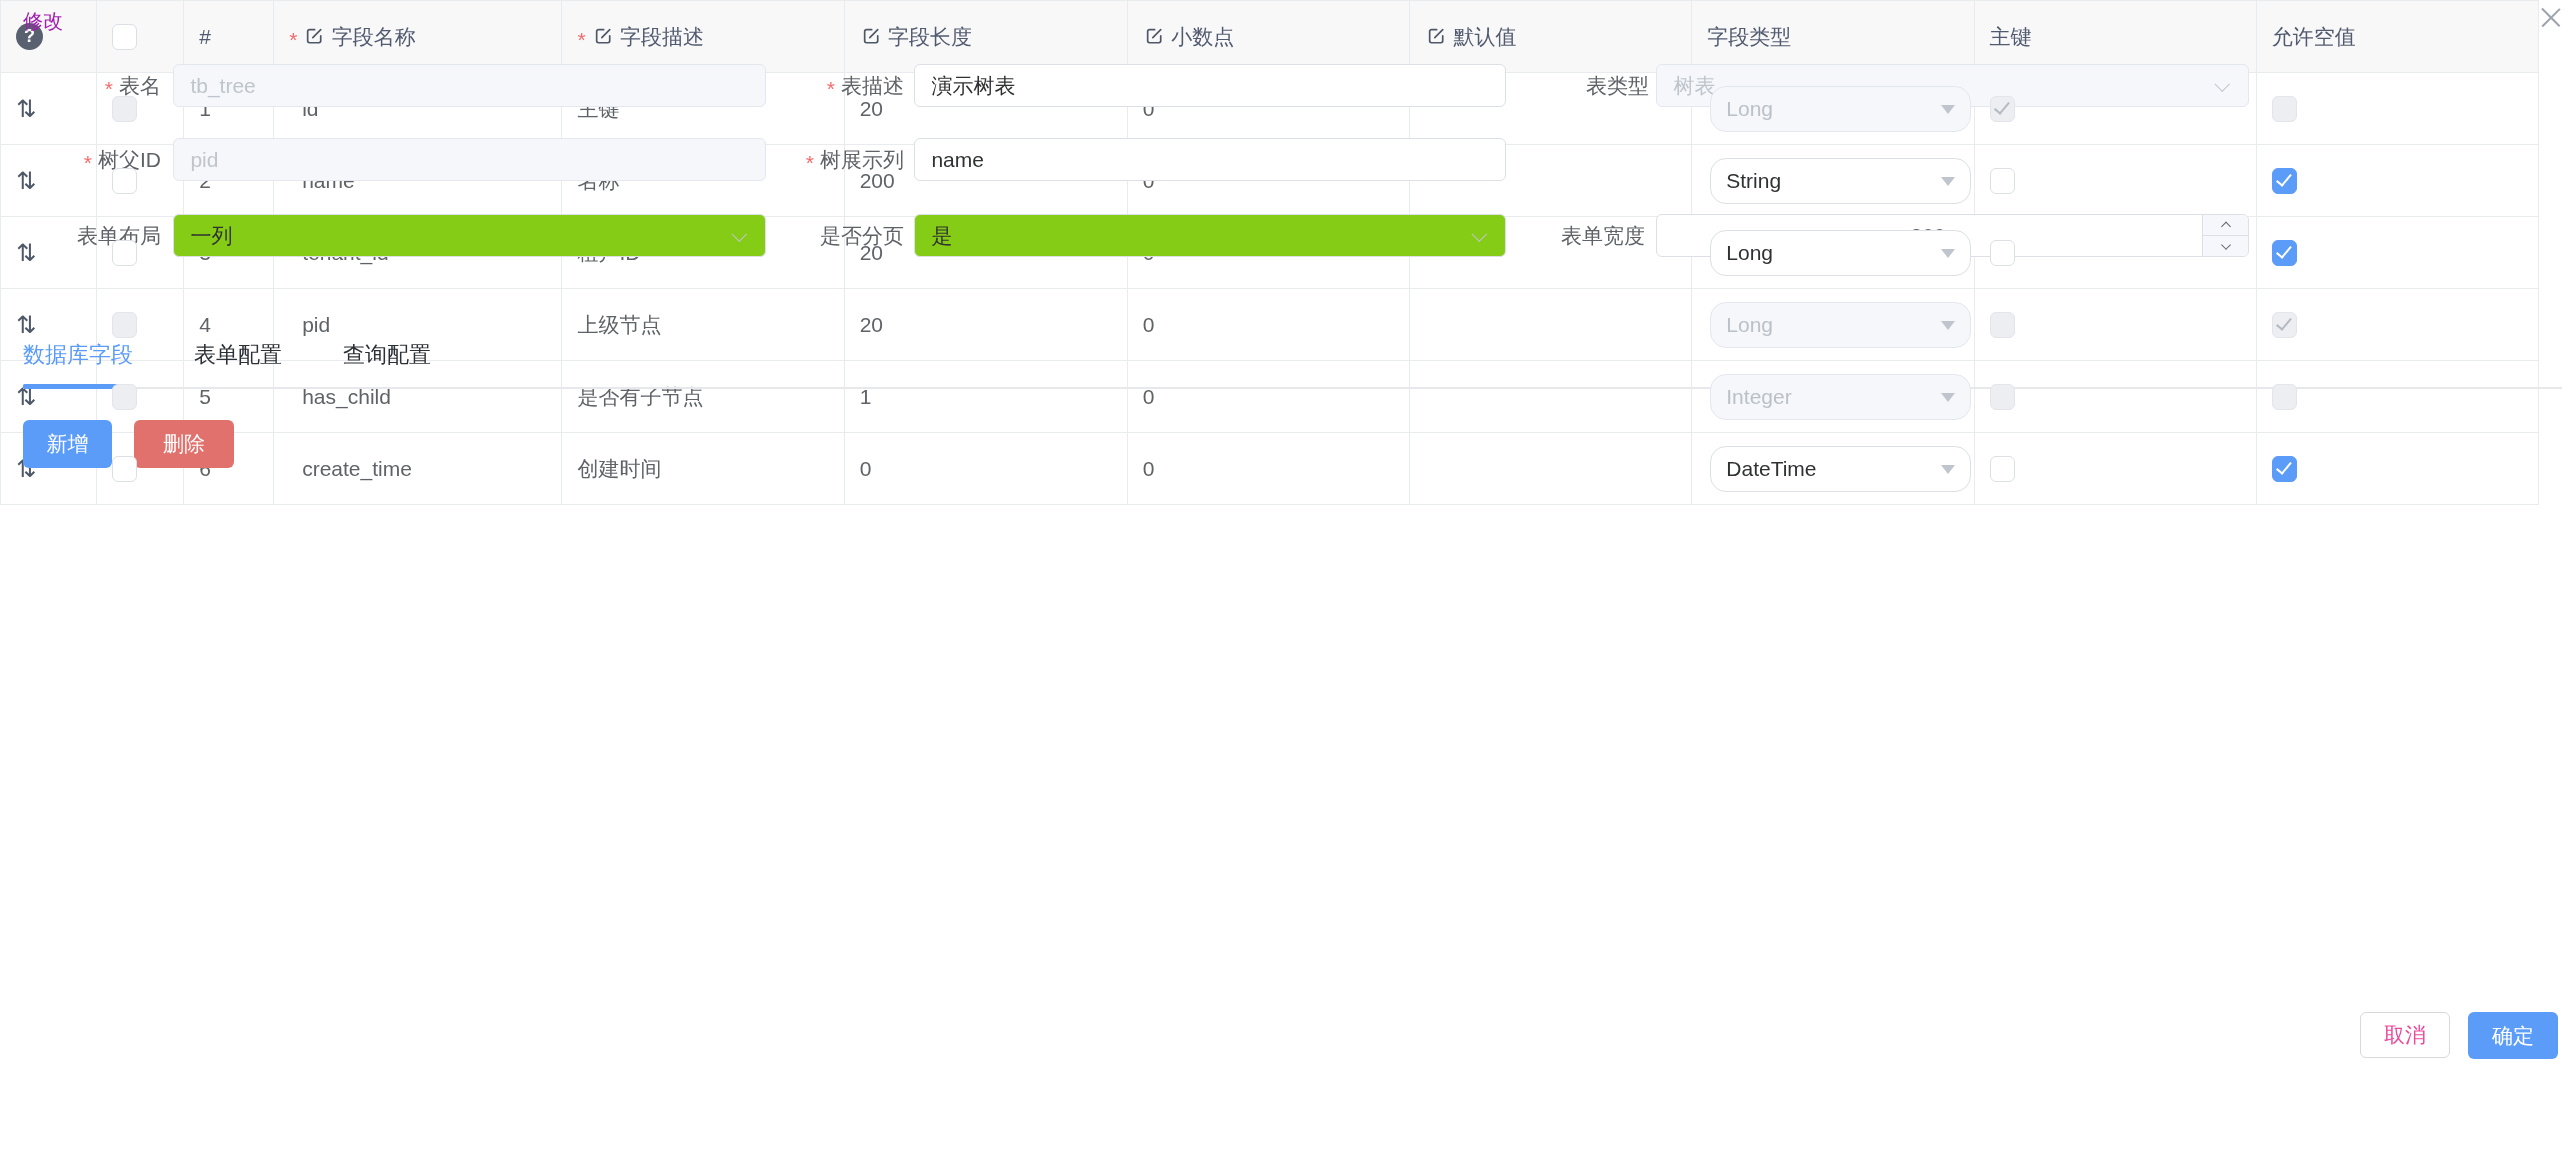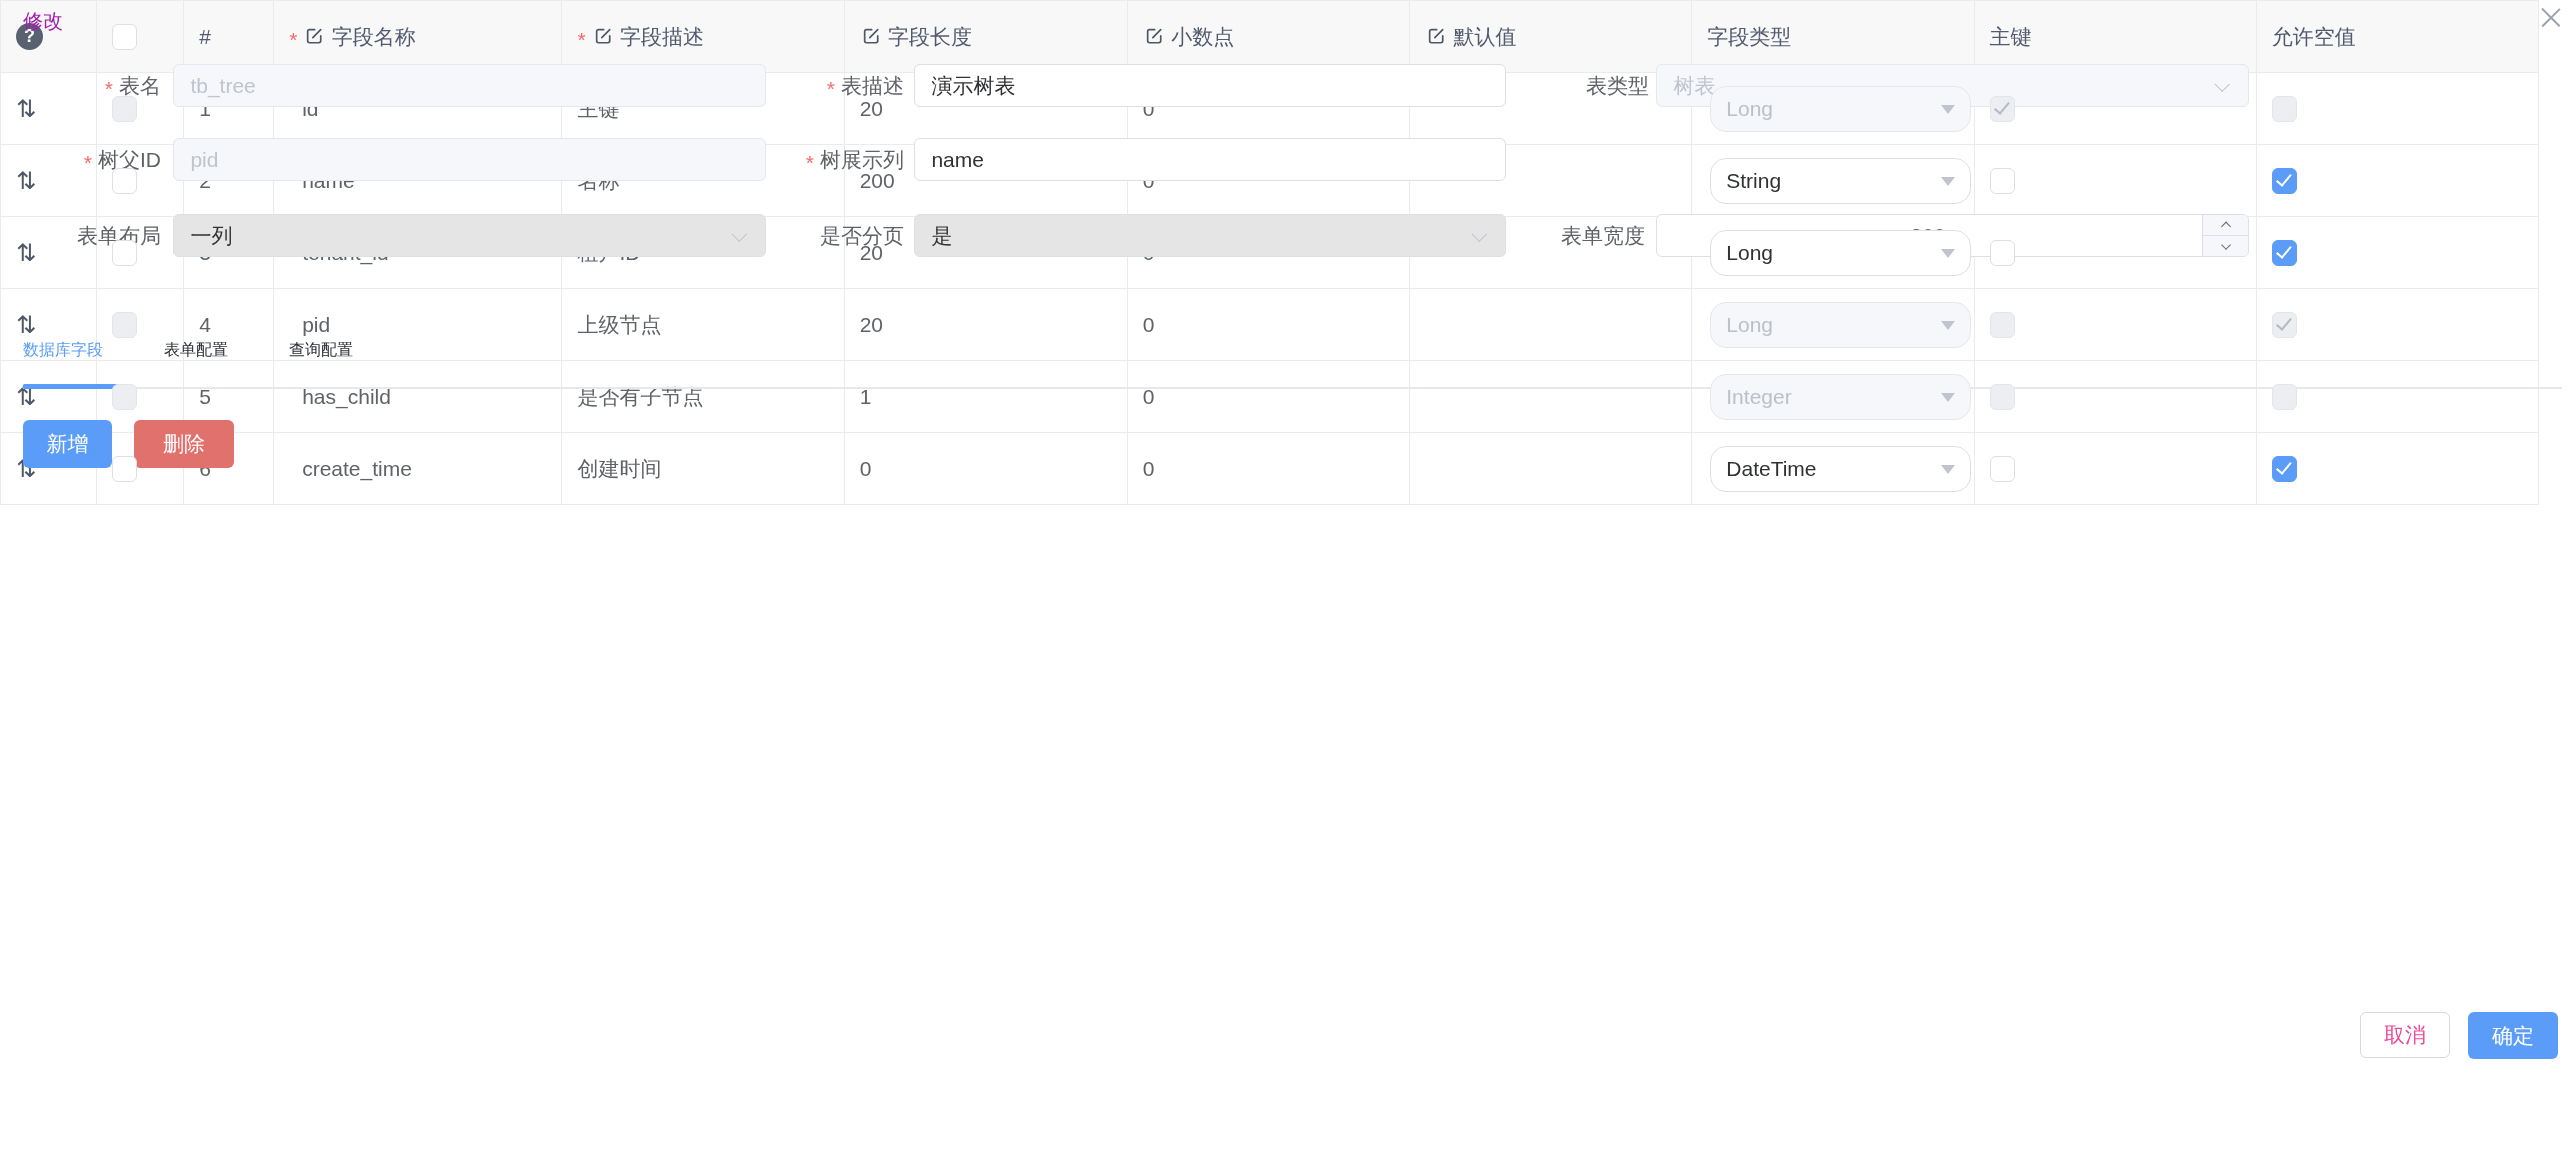--- a/index.html
+++ b/index.html
@@ -19,42 +19,42 @@
   .close::before{transform:rotate(45deg)}.close::after{transform:rotate(-45deg)}
 
   
   .flabel{height:43px;display:flex;align-items:center;justify-content:flex-end;
     font-size:21px;color:var(--txt2);gap:6px;white-space:nowrap}
   .req{color:var(--asterisk);font-size:21px;line-height:21px;margin-top:6px}
   .inp{height:43px;border:1.5px solid var(--bd);border-radius:6px;font-size:21px;
     color:var(--txt);padding:0 16.4px;outline:none;background:#fff;
     font-family:"Liberation Sans","DejaVu Sans",sans-serif}
   .inp.dis{background:#f5f7fa;border-color:var(--bd-dis);color:var(--txt-dis)}
-  .sel{height:43px;border:1.5px solid var(--bd);border-radius:6px;background:#e5e5e5;
+  .sel{height:43px;border:1.5px solid var(--bd);border-radius:6px;background:#84cc16;
     display:flex;align-items:center;padding:0 16.4px;font-size:21px;color:var(--txt);cursor:pointer}
   .sel.dis{background:#f5f7fa;border-color:var(--bd-dis);color:var(--txt-dis);cursor:default}
   .caret{position:absolute;right:21px;top:50%;width:10.5px;height:10.5px;
     border-right:1.5px solid #c0c4cc;border-bottom:1.5px solid #c0c4cc;
     transform:translateY(-70%) rotate(45deg)}
   .num{height:43px;border:1.5px solid var(--bd);border-radius:6px;background:#fff;overflow:hidden}
   .num input{width:100%;height:100%;border:none;outline:none;text-align:center;
     font-size:21px;color:var(--txt2);padding-right:49px;background:transparent;
     font-family:"Liberation Sans","DejaVu Sans",sans-serif}
   .step{position:absolute;right:0;top:0;bottom:0;width:46px;border-left:1.5px solid var(--bd);
     display:flex;flex-direction:column}
   .step div{flex:1;background:#f5f7fa;position:relative;cursor:pointer}
   .step .up{border-bottom:1.5px solid var(--bd)}
   .sc{position:absolute;left:50%;top:50%;width:6.7px;height:6.7px;
     border-right:1.5px solid #5f6673;border-bottom:1.5px solid #5f6673}
   .up .sc{transform:translate(-50%,-25%) rotate(225deg)}
   .dn .sc{transform:translate(-50%,-70%) rotate(45deg)}
 
   
   .tabs{left:23px;top:340px;display:flex;gap:61px}
-  .tab{font-size:16px;color:#2b2f36;padding-bottom:10.5px;cursor:pointer;white-space:nowrap}
+  .tab{font-size:22px;color:#2b2f36;padding-bottom:10.5px;cursor:pointer;white-space:nowrap}
   .tab.active{color:var(--primary)}
   .tab-line{left:23px;top:387px;width:2539px;height:1.5px;background:#e6e8eb}
   .tab-ink{left:23px;top:384px;width:106px;height:4.5px;background:var(--primary);border-radius:1.5px}
 
   
   .btn{display:flex;align-items:center;justify-content:center;font-size:21px;
     border-radius:6px;color:#fff;cursor:pointer;border:none;
     font-family:"Liberation Sans","DejaVu Sans",sans-serif}
   .btn-add{left:23px;top:420px;width:89px;height:48px;background:var(--primary)}
   .btn-del{left:134px;top:420px;width:100px;height:48px;background:var(--danger)}

